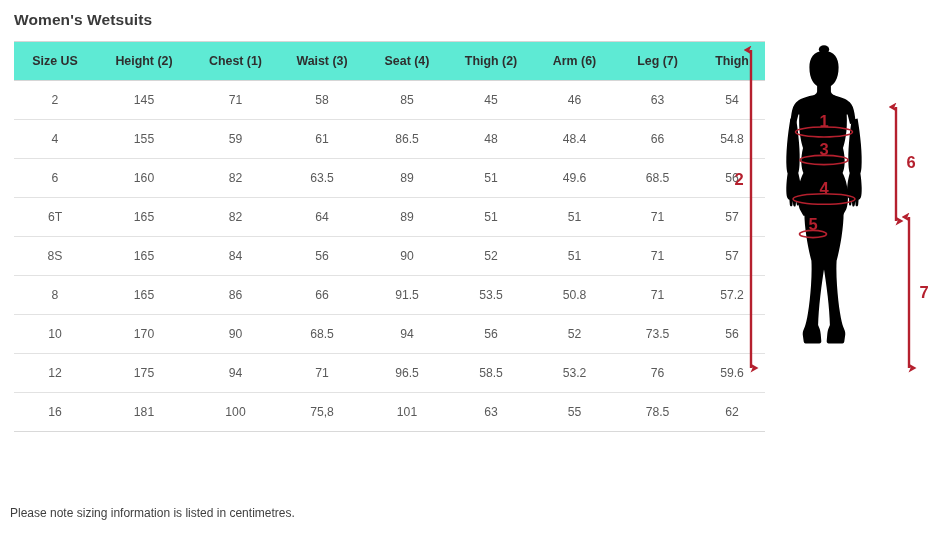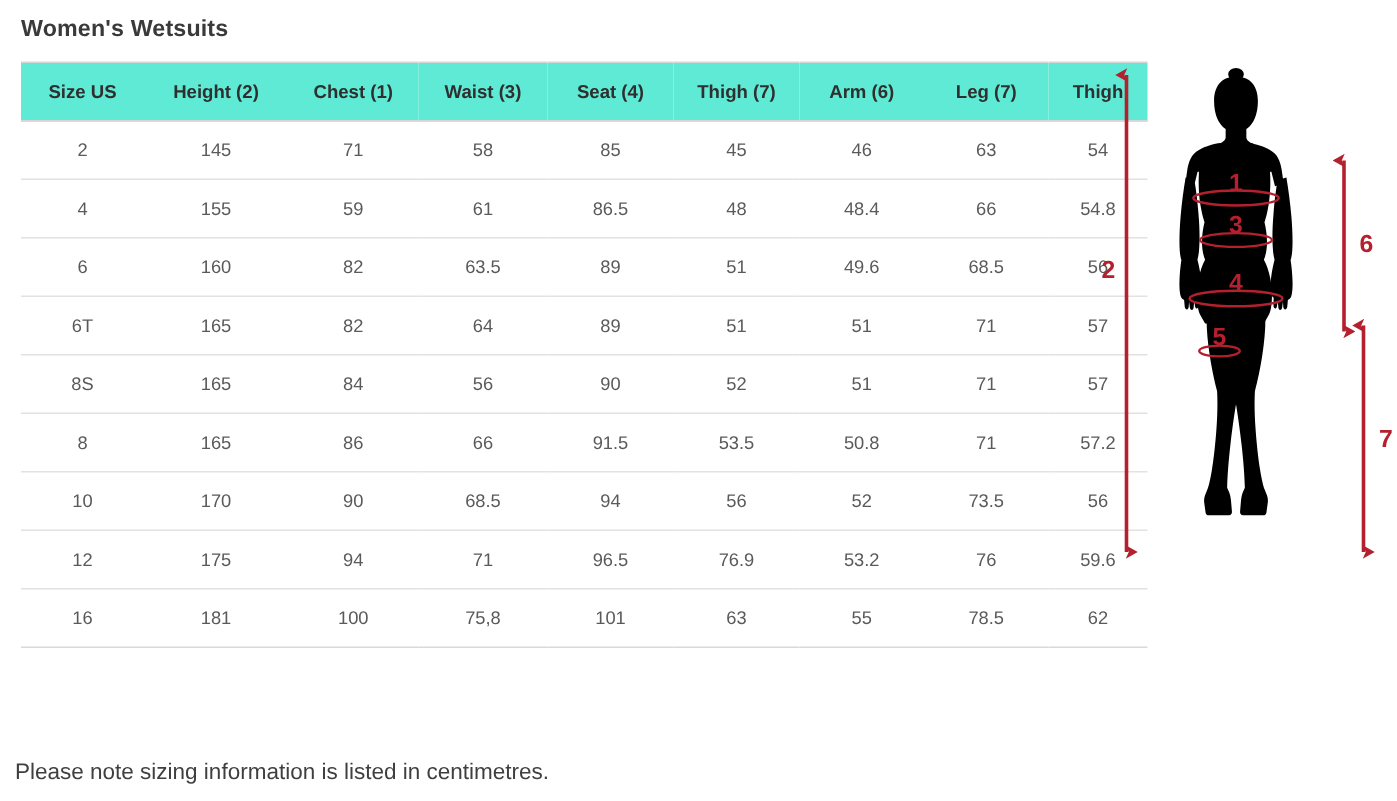--- a/index.html
+++ b/index.html
@@ -77,21 +77,21 @@
   col.c5 { width: 84px; }
   col.c6 { width: 83px; }
   col.c7 { width: 83px; }
   col.c8 { width: 66px; }
 
   
   .footnote {
     position: absolute;
     left: 10px;
     top: 506px;
-    font-size: 15px;
+    font-size: 12px;
     color: #3f3f3f;
   }
 
   
   .figure {
     position: absolute;
     left: 731px;
     top: 35px;
     width: 200px;
     height: 360px;
@@ -125,21 +125,21 @@
           <col class="c7">
           <col class="c8">
       </colgroup>
       <thead>
         <tr>
           <th>Size US</th>
           <th>Height (2)</th>
           <th>Chest (1)</th>
           <th>Waist (3)</th>
           <th>Seat (4)</th>
-          <th>Thigh (7)</th>
+          <th>Thigh (2)</th>
           <th>Arm (6)</th>
           <th>Leg (7)</th>
           <th>Thigh</th>
         </tr>
       </thead>
       <tbody>
         <tr>
           <td>2</td>
           <td>145</td>
           <td>71</td>
@@ -215,21 +215,21 @@
           <td>52</td>
           <td>73.5</td>
           <td>56</td>
         </tr>
         <tr>
           <td>12</td>
           <td>175</td>
           <td>94</td>
           <td>71</td>
           <td>96.5</td>
-          <td>76.9</td>
+          <td>58.5</td>
           <td>53.2</td>
           <td>76</td>
           <td>59.6</td>
         </tr>
         <tr>
           <td>16</td>
           <td>181</td>
           <td>100</td>
           <td>75,8</td>
           <td>101</td>

